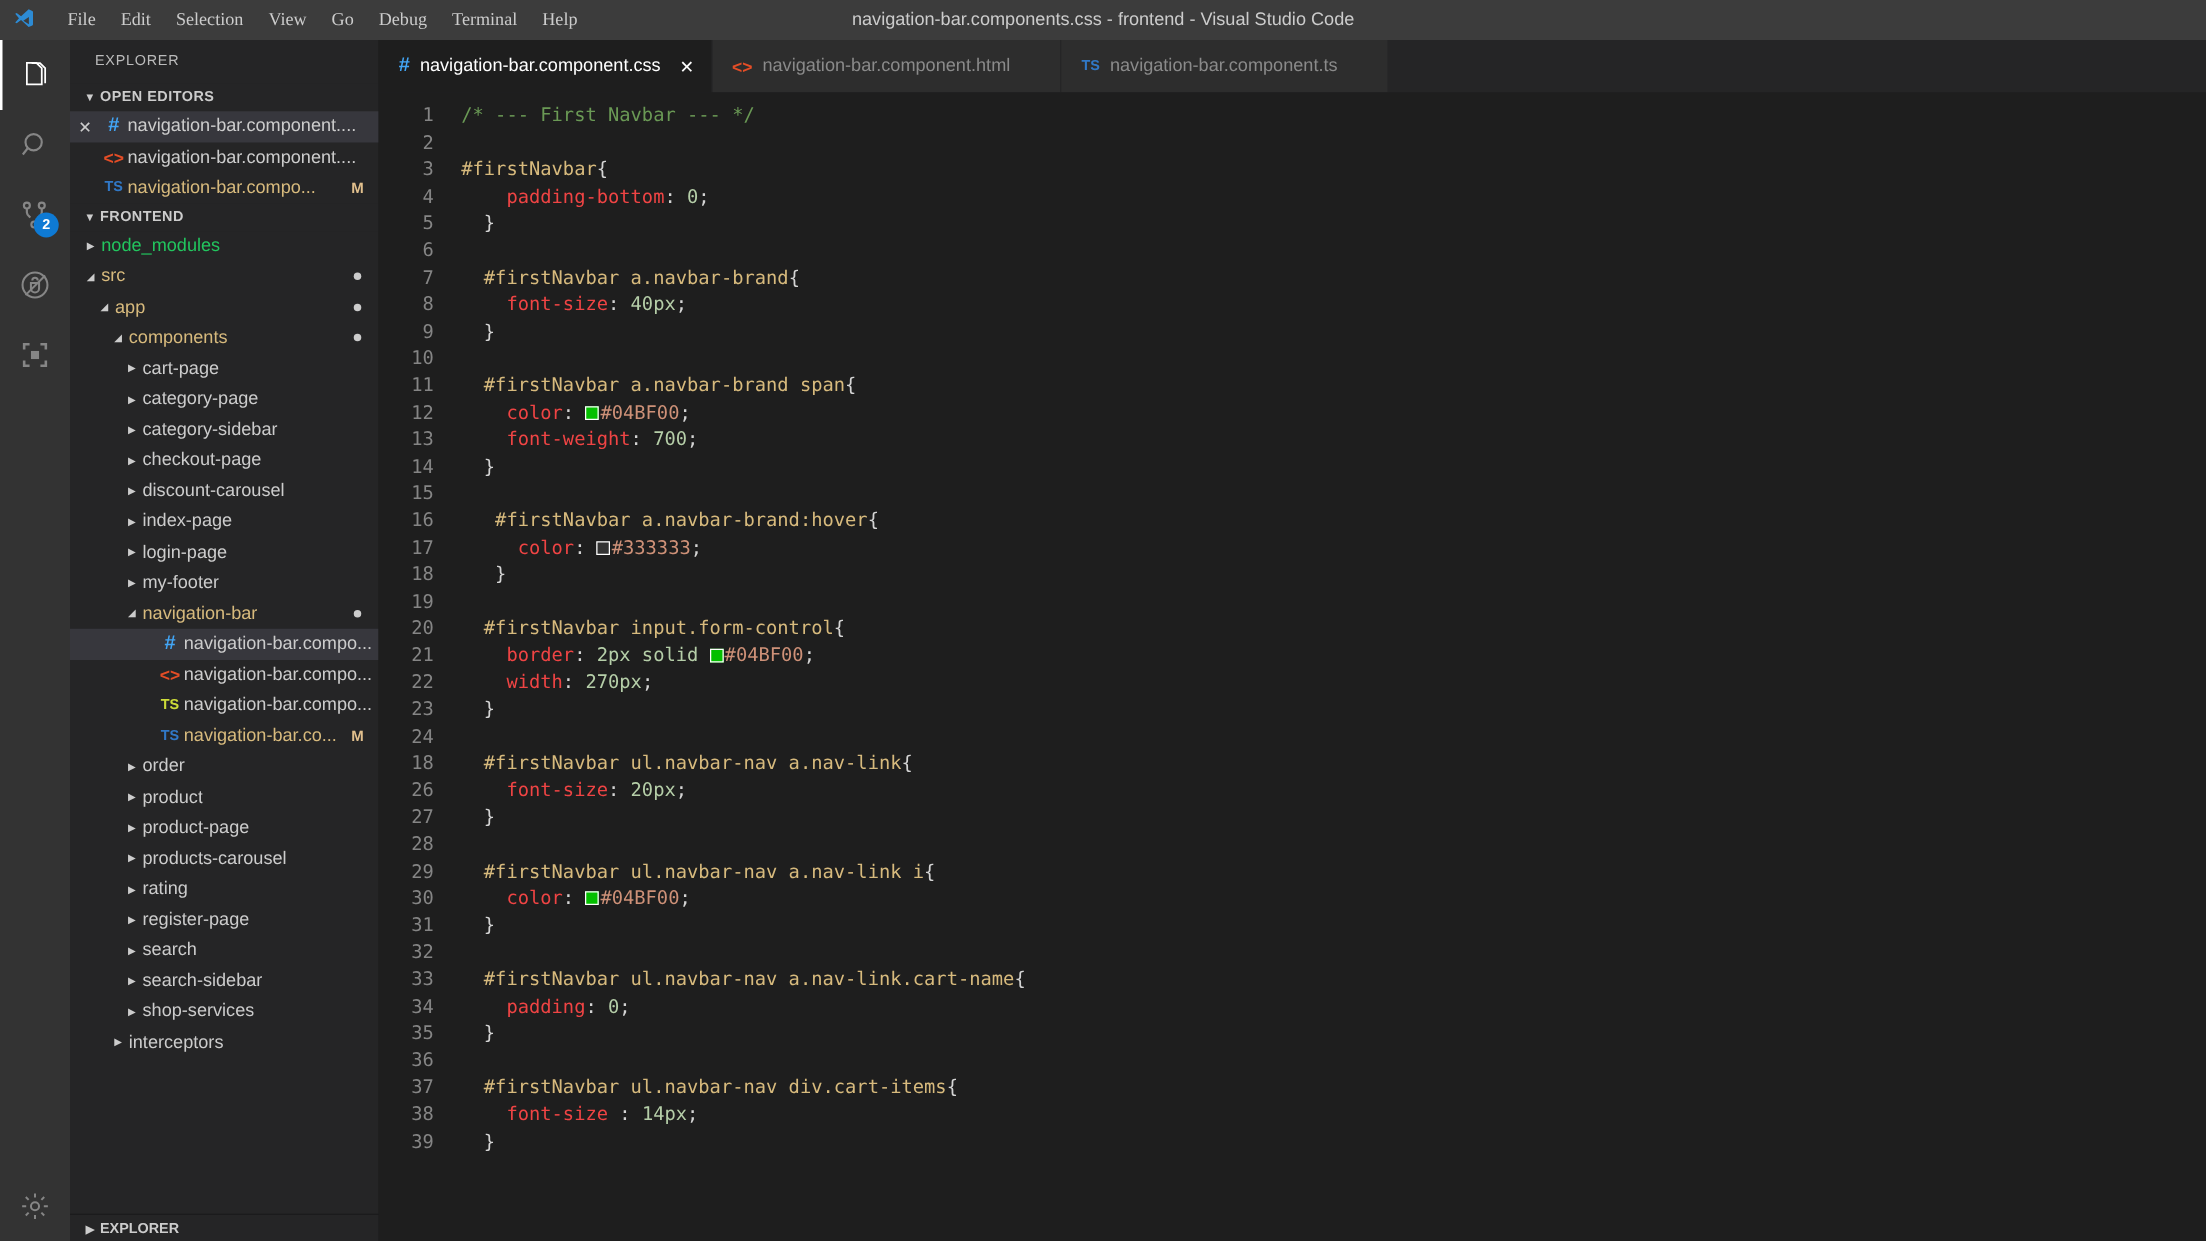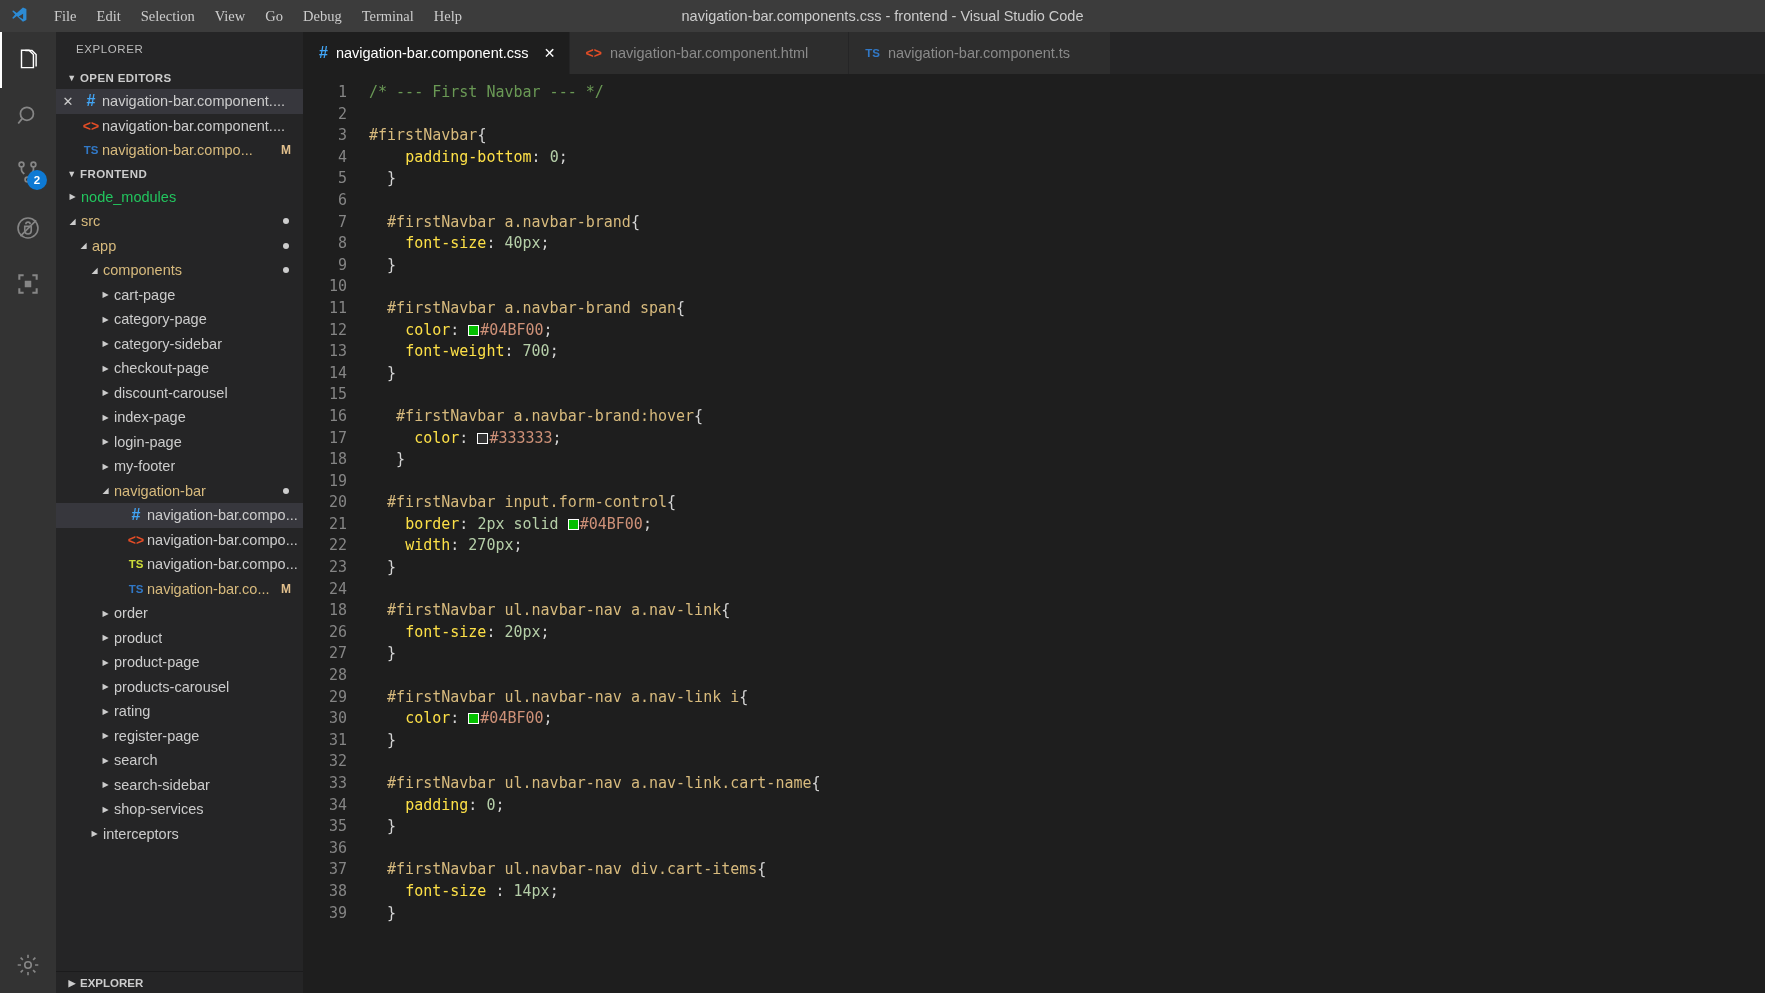--- a/index.html
+++ b/index.html
@@ -195,21 +195,21 @@
   #gutter div { height: 21.6px; line-height: 21.6px; padding-right: 10px; }
   #code-lines {
     flex: 1 1 auto; padding-top: 8px; padding-left: 12px;
     font-family: "DejaVu Sans Mono", monospace;
     font-size: 15px; white-space: pre;
     overflow: hidden; position: relative;
   }
   #code-lines .cl { height: 21.6px; line-height: 21.6px; }
   .tk-comment { color: #6a9955; text-align: center; }
   .tk-sel { color: #d7ba7d; }
-  .tk-prop { color: #fde047; }
+  .tk-prop { color: #ef4444; }
   .tk-val { color: #b5cea8; }
   .tk-str { color: #ce9178; }
   .tk-punc { color: #d4d4d4; }
   .tk-brace { color: #d4d4d4; }
   .swatch {
     display: inline-block; width: 11px; height: 11px;
     border: 1px solid #ffffff; vertical-align: -1px;
     margin-right: 1px;
   }
   #editor-overview {

